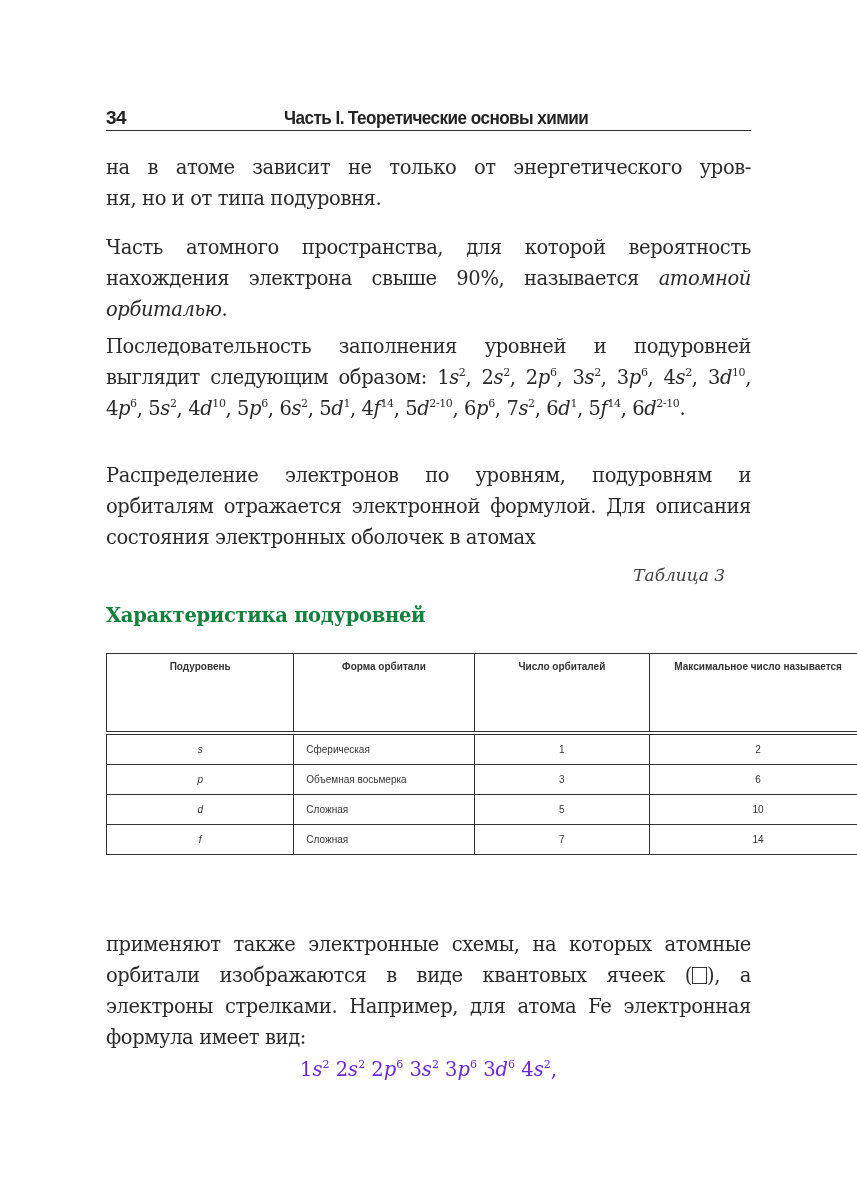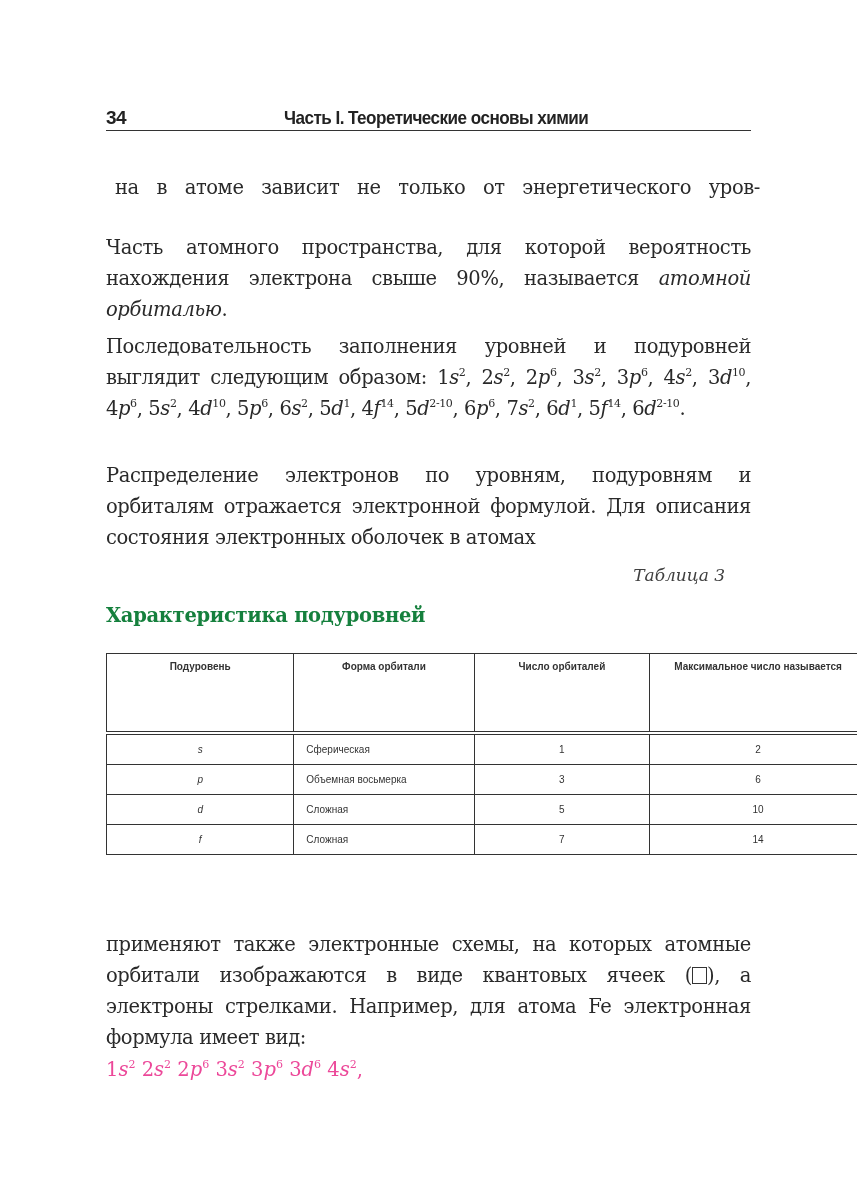--- a/index.html
+++ b/index.html
@@ -12,33 +12,34 @@
   .j { text-align-last: justify; }
   sup { font-size: 11px; vertical-align: 8px; line-height: 0; font-style: normal; }
   .caption { position: absolute; right: 132px; top: 565px; font-family: "DejaVu Serif", serif; font-style: italic; font-size: 17px; color: #404040; }
   .ttitle { position: absolute; left: 106px; width: 645px; top: 604px; text-align: left; font-family: "DejaVu Serif", serif; font-weight: bold; font-size: 19.5px; letter-spacing: -0.3px; color: #15803d; }
   table { position: absolute; left: 106px; top: 653px; width: 761px; border-collapse: collapse; font-family: "Liberation Sans", sans-serif; font-size: 10px; color: #333; }
   td, th { border: 1.5px solid #333; vertical-align: top; padding: 3px 12px; line-height: 23px; }
   th { font-weight: bold; text-align: center; height: 73px; padding-top: 1px; }
   thead tr { border-bottom: 4px double #333; }
   .c { text-align: center; }
   .it { font-style: italic; }
-  .formula { position: absolute; left: 106px; width: 645px; top: 1058px; text-align: left; font-family: "DejaVu Serif", serif; font-size: 19.5px; color: #ec4899; }
+  .formula { position: absolute; left: 106px; width: 645px; top: 1058px; text-align: center; font-family: "DejaVu Serif", serif; font-size: 19.5px; color: #6d28d9; }
   .qcell { display: inline-block; width: 13px; height: 15px; border: 1.5px solid #333; vertical-align: -2px; }
 </style>
 </head>
 <body>
 
 <div class="hdr">
   <span class="pn">34</span>
   <span class="ttl">Часть I. Теоретические основы химии</span>
 </div>
 
-<div class="txt" style="top:172px;margin-left:9px;">
+<div class="txt" style="top:152px;">
   <div class="j">на в атоме зависит не только от энергетического уров-</div>
+  <div>ня, но и от типа подуровня.</div>
 </div>
 
 <div class="txt" style="top:232px;">
   <span>Часть атомного пространства, для которой вероятность нахождения электрона свыше 90%, называется </span><i>атомной орбиталью</i><span>.</span>
 </div>
 
 <div class="txt" style="top:331px;">
   <span>Последовательность заполнения уровней и подуровней выглядит следующим образом: </span><span id="seq"><span>1<i>s</i><sup>2</sup></span>, <span>2<i>s</i><sup>2</sup></span>, <span>2<i>p</i><sup>6</sup></span>, <span>3<i>s</i><sup>2</sup></span>, <span>3<i>p</i><sup>6</sup></span>, <span>4<i>s</i><sup>2</sup></span>, <span>3<i>d</i><sup>10</sup></span>, <span>4<i>p</i><sup>6</sup></span>, <span>5<i>s</i><sup>2</sup></span>, <span>4<i>d</i><sup>10</sup></span>, <span>5<i>p</i><sup>6</sup></span>, <span>6<i>s</i><sup>2</sup></span>, <span>5<i>d</i><sup>1</sup></span>, <span>4<i>f</i><sup>14</sup></span>, <span>5<i>d</i><sup>2-10</sup></span>, <span>6<i>p</i><sup>6</sup></span>, <span>7<i>s</i><sup>2</sup></span>, <span>6<i>d</i><sup>1</sup></span>, <span>5<i>f</i><sup>14</sup></span>, <span>6<i>d</i><sup>2-10</sup></span>.</span>
 </div>
 

